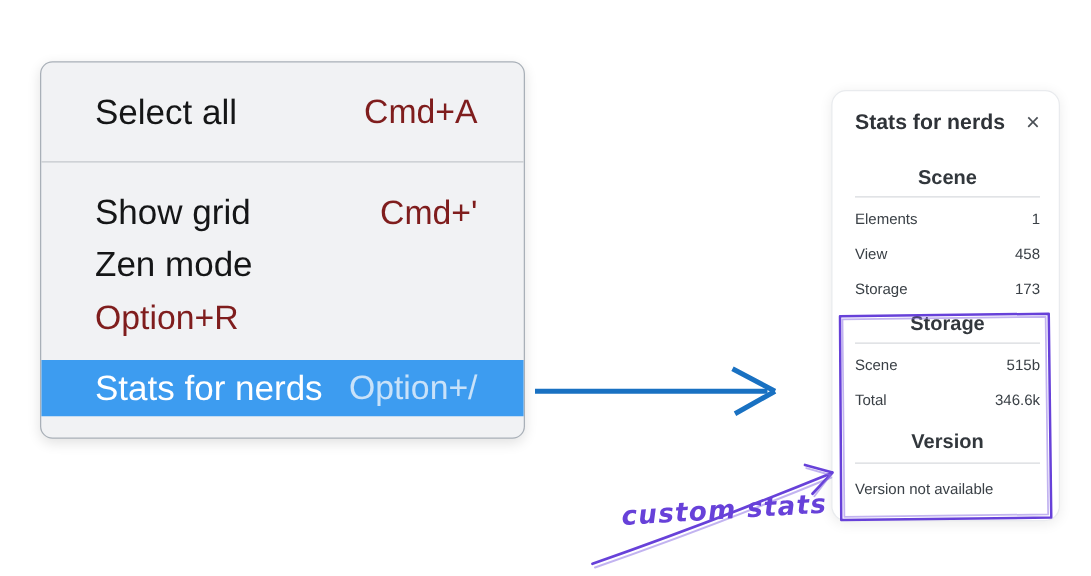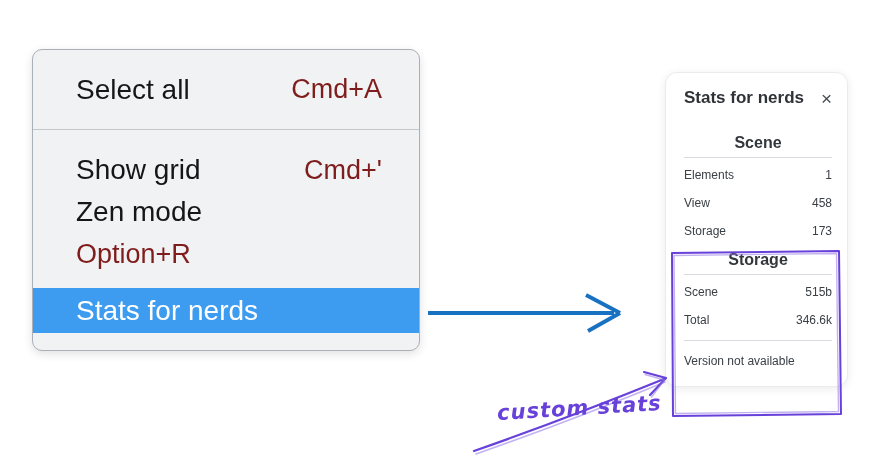--- a/index.html
+++ b/index.html
@@ -98,20 +98,21 @@
         <span class="mi-short">Cmd+'</span>
       </div>
       <div class="menu-item">
         <span class="mi-label">Zen mode</span>
       </div>
       <div class="menu-item">
         <span class="mi-short">Option+R</span>
       </div>
       <div class="menu-item highlighted">
         <span class="mi-label">Stats for nerds</span>
+        <span class="mi-short">Option+/</span>
       </div>
     </div>
   </div>
 
   <svg class="abs blue-arrow" width="205" height="46" viewBox="0 0 205 46">
     <line x1="4" y1="22" x2="190" y2="22" stroke="#1971c2" stroke-width="4"></line>
     <path d="M162 4 L196 22 M164 40 L196 22" fill="none" stroke="#1971c2" stroke-width="4"></path>
   </svg>
 
   <div class="panel">
@@ -150,20 +151,21 @@
           <span>515b</span>
         </div>
         <div class="stat-row">
           <span>Total</span>
           <span>346.6k</span>
         </div>
       </div>
     </div>
 
     <div>
+      <div class="sec-head version">Version</div>
       <hr class="sec-rule version-rule">
       <div class="panel-note">Version not available</div>
     </div>
   </div>
 
   <svg class="abs purple-box" width="182" height="176" viewBox="0 0 182 176">
     <path d="M6 7 L173 5 L175 168 L7 170 Z" fill="none" stroke="#6741d9" stroke-width="2" stroke-linejoin="round"></path>
     <path d="M8 9.5 L170.5 7.5 L172.5 165.5 L9.5 167.5 Z" fill="none" stroke="#8f75e3" stroke-width="1.4" opacity="0.55" stroke-linejoin="round"></path>
   </svg>
 

